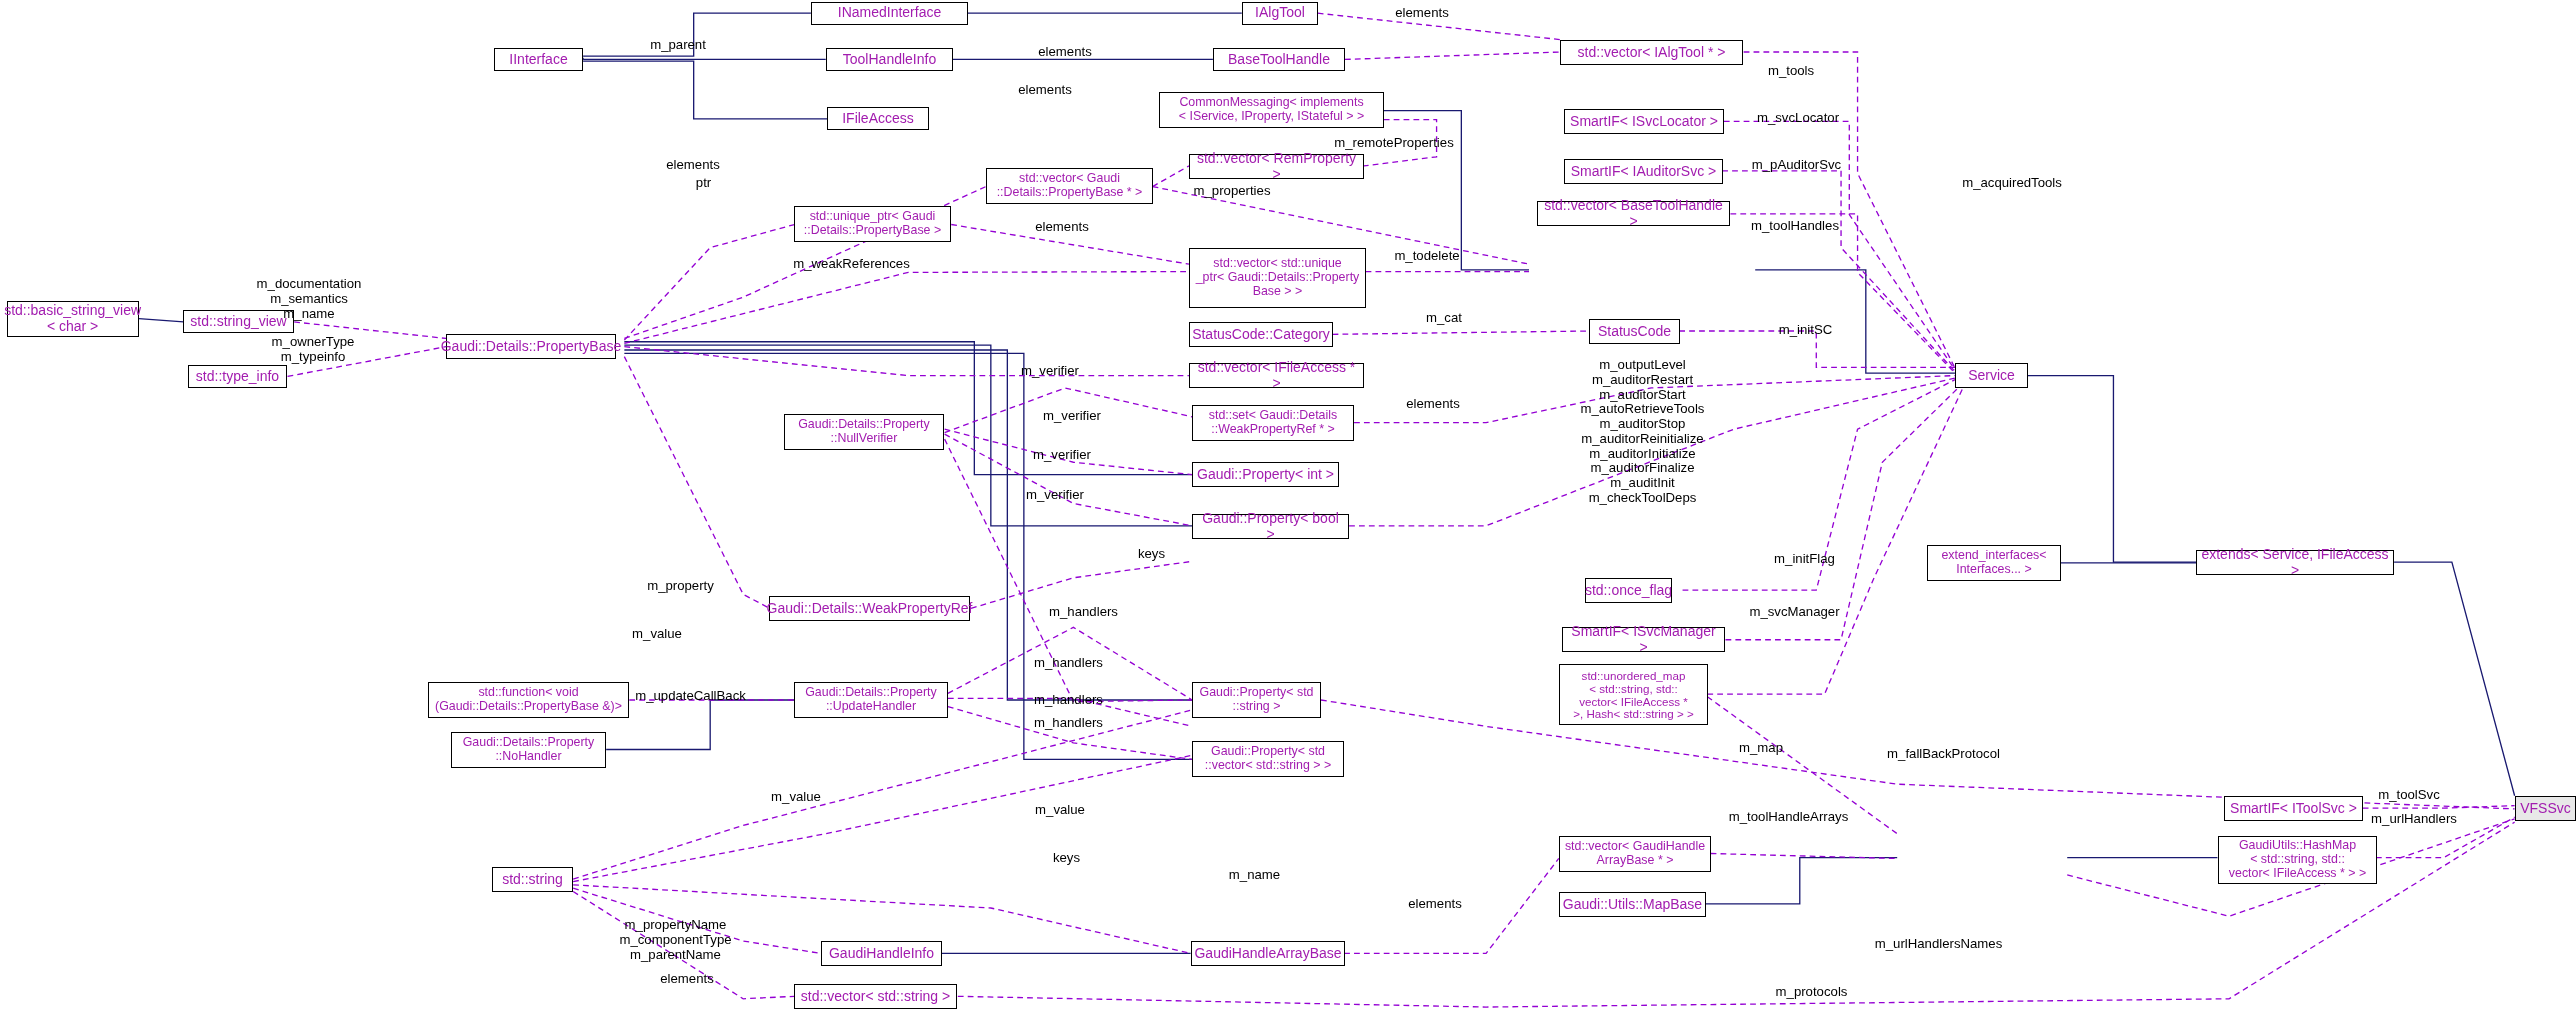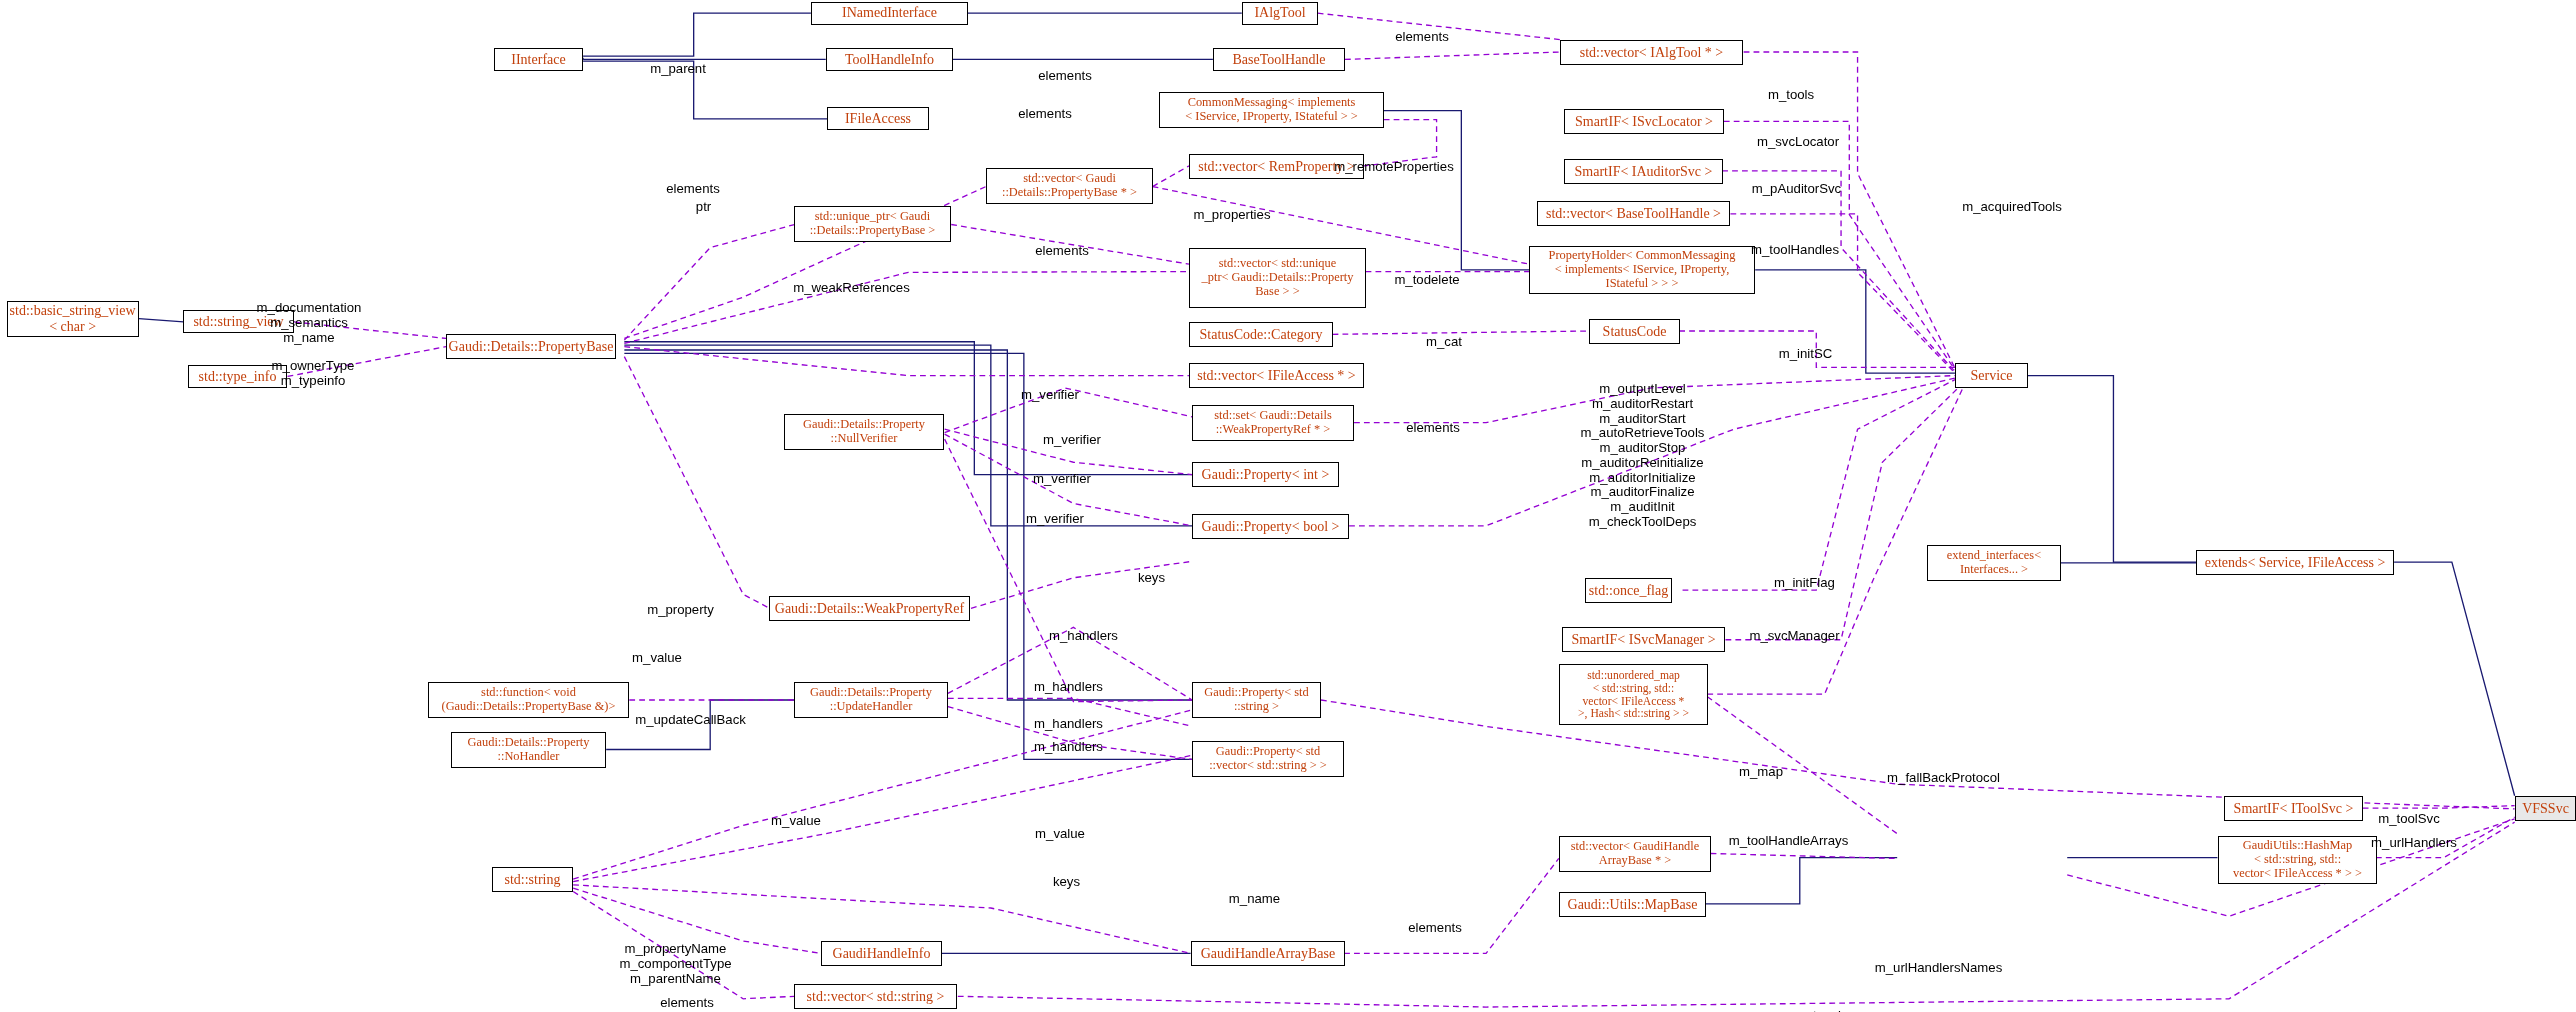--- a/index.html
+++ b/index.html
@@ -1,24 +1,24 @@
 <!DOCTYPE html>
 <html style="font-size:13.2px"><head>
 <meta charset="utf-8">
 <style>
   html,body{margin:0;padding:0;background:#ffffff;}
   #canvas{position:relative;width:2576px;height:1012px;background:#ffffff;
     font-family:"Liberation Sans", sans-serif;}
   .node{position:absolute;box-sizing:border-box;border:0.8px solid #000000;
-    background:#ffffff;color:#c2410c;font-size:14px;line-height:1.12;
+    background:#ffffff;color:#a21caf;font-size:14px;line-height:1.12;
     display:flex;align-items:center;justify-content:center;text-align:center;
-    padding:0.8px 3.3px;white-space:pre-line;font-family:Liberation Serif, serif;}
+    padding:0.8px 3.3px;white-space:pre-line;}
   .node.hl{background:#e8e8e8;border-color:#000;}
   .elabel{position:absolute;font-size:13.2px;color:#000;white-space:pre-line;
-    text-align:center;line-height:1.12;margin-top:24px;}
+    text-align:center;line-height:1.12;}
   svg{position:absolute;left:0;top:0;width:2576px;height:1012px;overflow:visible;}
   .sol{stroke:#191970;stroke-width:1.6px;fill:none;}
   .dash{stroke:#9400d3;stroke-width:1.6px;fill:none;stroke-dasharray:7 5;}
 </style>
 </head>
 <body>
 
 <div id="canvas">
 
   <svg viewBox="0 0 3120 1226" width="2576" height="1012">
@@ -121,23 +121,20 @@
   <div class="node" style="left:1189px;top:154px;width:175px;height:25px">std::vector&lt; RemProperty &gt;</div>
   <div class="node" style="left:1564px;top:159px;width:159px;height:25px">SmartIF&lt; IAuditorSvc &gt;</div>
   <div class="node" style="left:986px;top:168px;width:167px;height:36px;font-size:12.4px">std::vector&lt; Gaudi
 ::Details::PropertyBase * &gt;</div>
   <div class="node" style="left:1537px;top:201px;width:193px;height:25px">std::vector&lt; BaseToolHandle &gt;</div>
   <div class="node" style="left:794px;top:206px;width:157px;height:36px;font-size:12.4px">std::unique_ptr&lt; Gaudi
 ::Details::PropertyBase &gt;</div>
   <div class="node" style="left:1189px;top:248px;width:177px;height:60px;font-size:12.4px">std::vector&lt; std::unique
 _ptr&lt; Gaudi::Details::Property
 Base &gt; &gt;</div>
-  <div class="node" style="left:1529px;top:246px;width:226px;height:48px;font-size:12.4px">PropertyHolder&lt; CommonMessaging
-&lt; implements&lt; IService, IProperty,
-IStateful &gt; &gt; &gt;</div>
   <div class="node" style="left:6.6px;top:301px;width:132px;height:36px">std::basic_string_view
 &lt; char &gt;</div>
   <div class="node" style="left:183px;top:310px;width:111px;height:23px">std::string_view</div>
   <div class="node" style="left:446px;top:334px;width:170px;height:25px">Gaudi::Details::PropertyBase</div>
   <div class="node" style="left:1189px;top:322px;width:144px;height:25px">StatusCode::Category</div>
   <div class="node" style="left:1589px;top:319px;width:91px;height:25px">StatusCode</div>
   <div class="node" style="left:1955px;top:363px;width:73px;height:25px">Service</div>
   <div class="node" style="left:188px;top:365px;width:99px;height:23px">std::type_info</div>
   <div class="node" style="left:1189px;top:363px;width:175px;height:25px">std::vector&lt; IFileAccess * &gt;</div>
   <div class="node" style="left:1192px;top:405px;width:162px;height:36px;font-size:12.4px">std::set&lt; Gaudi::Details

